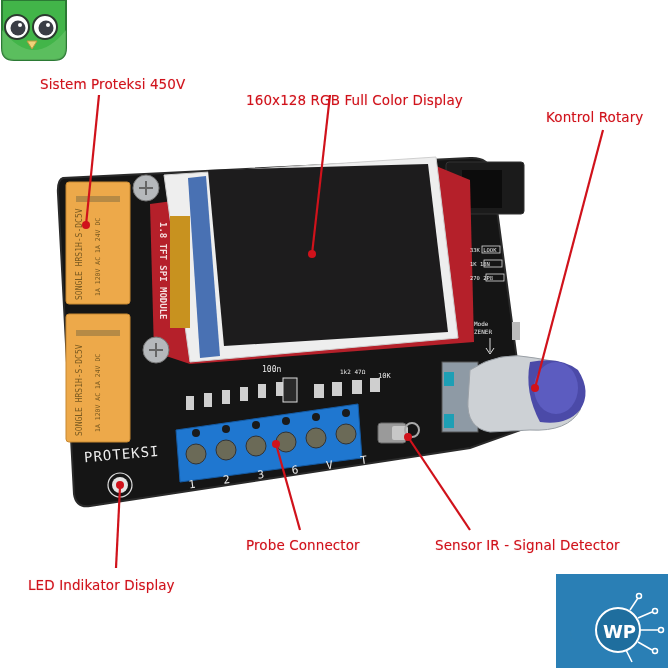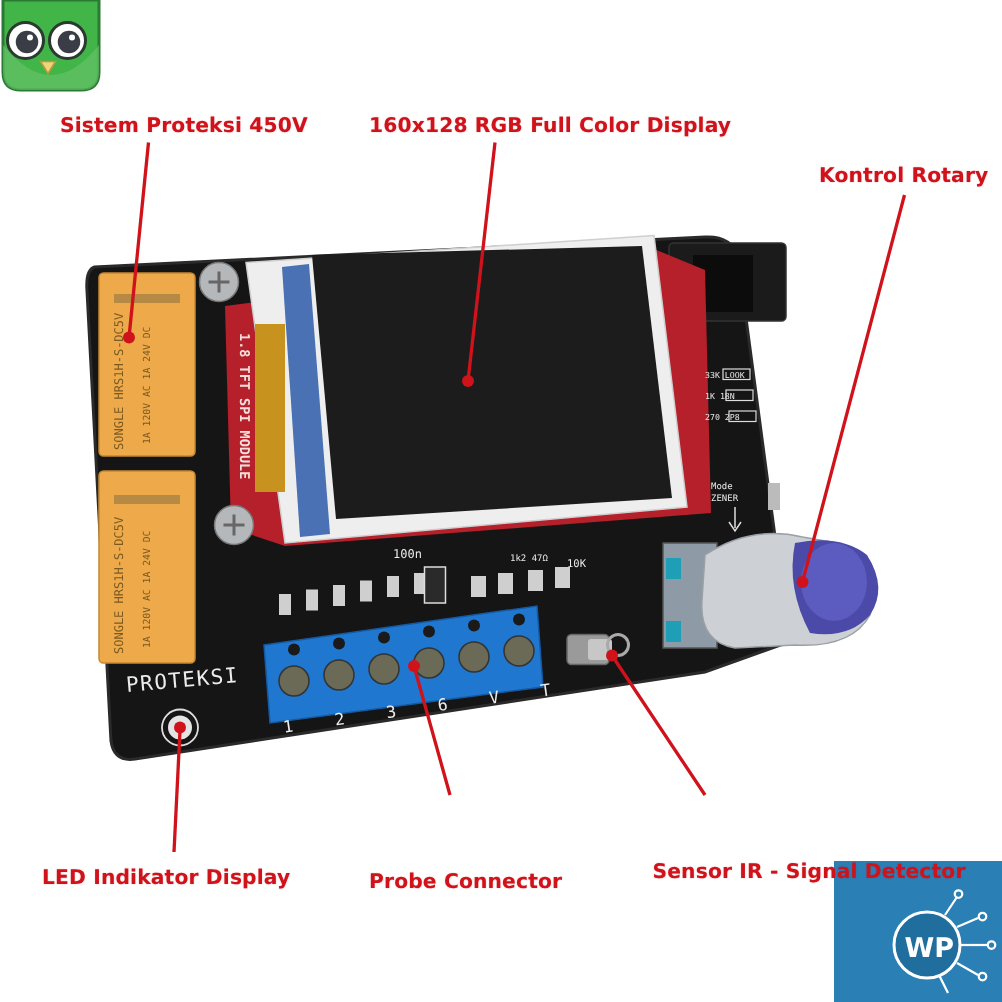--- a/index.html
+++ b/index.html
@@ -1,18 +1,18 @@
 <!DOCTYPE html>
 <html><head>
 <meta charset="utf-8">
 <style>
   html, body { margin: 0; padding: 0; background: #ffffff; }
   body { width: 668px; height: 668px; position: relative; overflow: hidden; font-family: "DejaVu Sans", "Liberation Sans", sans-serif; }
   .label {
-    position: absolute; color: #d0121b; font-weight: bold; font-size: 13.5px;
+    position: absolute; color: #d0121b; font-weight: normal; font-size: 13.5px;
     white-space: nowrap; letter-spacing: 0.1px;
     text-shadow: 0 0 1px rgba(208,18,27,0.35);
   }
   svg.stage { position: absolute; left: 0; top: 0; }
   .silk { fill: #e9e9e9; font-family: "DejaVu Sans Mono", monospace; }
 </style>
 </head>
 <body>
 
 <svg class="stage" width="668" height="668" viewBox="0 0 668 668">
@@ -186,17 +186,17 @@
 <div style="position:absolute;left:188px;top:466px;width:180px;transform:rotate(-8deg);display:flex;justify-content:space-between;color:#ececec;font-family:'DejaVu Sans Mono',monospace;font-size:11px;">
   <span>1</span>
   <span>2</span>
   <span>3</span>
   <span>6</span>
   <span>V</span>
   <span>T</span>
 </div>
 
 <div class="label" style="left:40px;top:76px;">Sistem Proteksi 450V</div>
-<div class="label" style="left:246px;top:76px;text-align:right;">160x128 RGB Full Color Display</div>
+<div class="label" style="left:246px;top:92px;text-align:right;">160x128 RGB Full Color Display</div>
 <div class="label" style="left:546px;top:109px;">Kontrol Rotary</div>
-<div class="label" style="left:246px;top:537px;margin-top:43px;">Probe Connector</div>
-<div class="label" style="left:435px;top:537px;margin-top:36px;">Sensor IR - Signal Detector</div>
+<div class="label" style="left:246px;top:537px;">Probe Connector</div>
+<div class="label" style="left:435px;top:537px;">Sensor IR - Signal Detector</div>
 <div class="label" style="left:28px;top:577px;">LED Indikator Display</div>
 
 </body></html>

